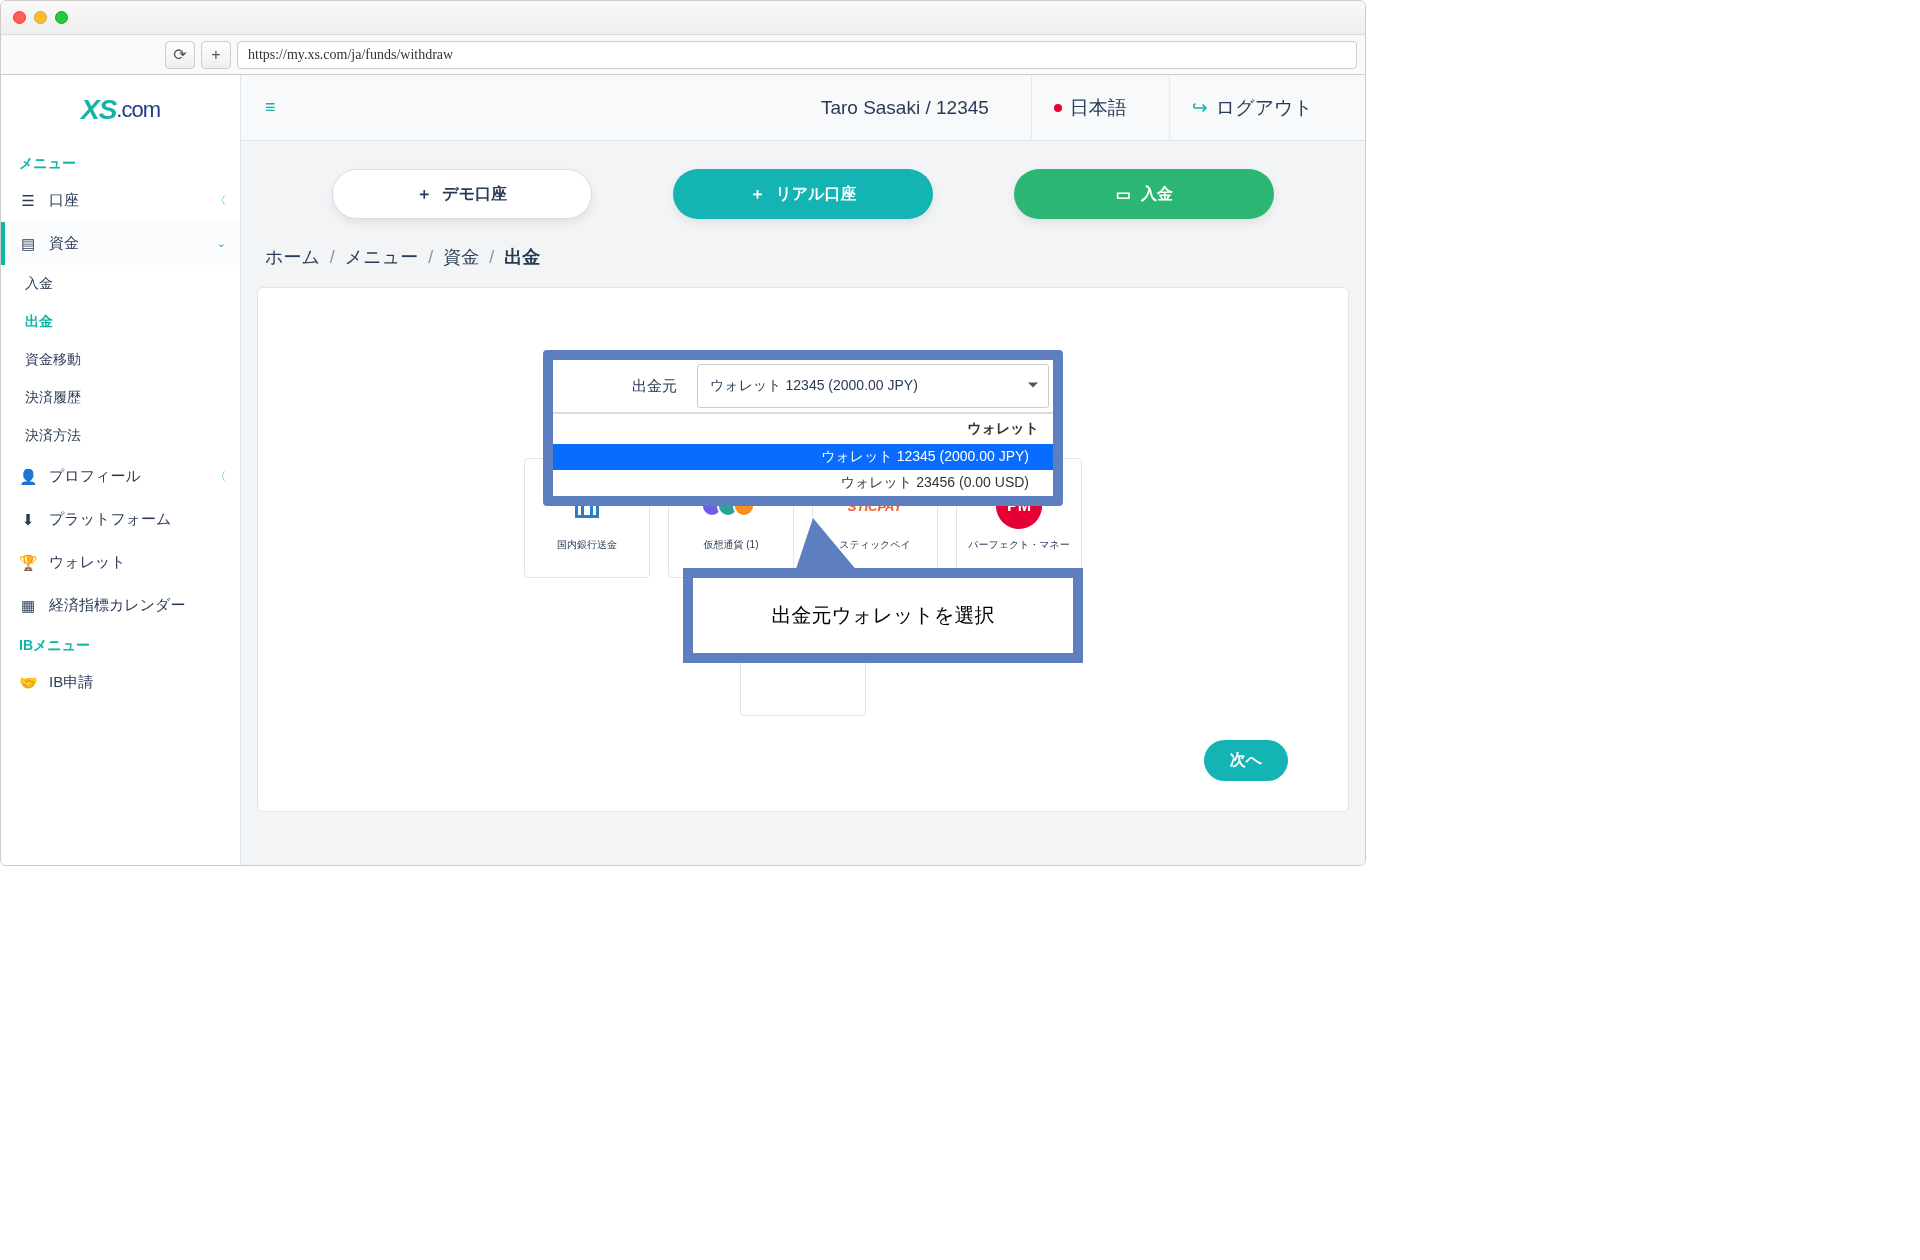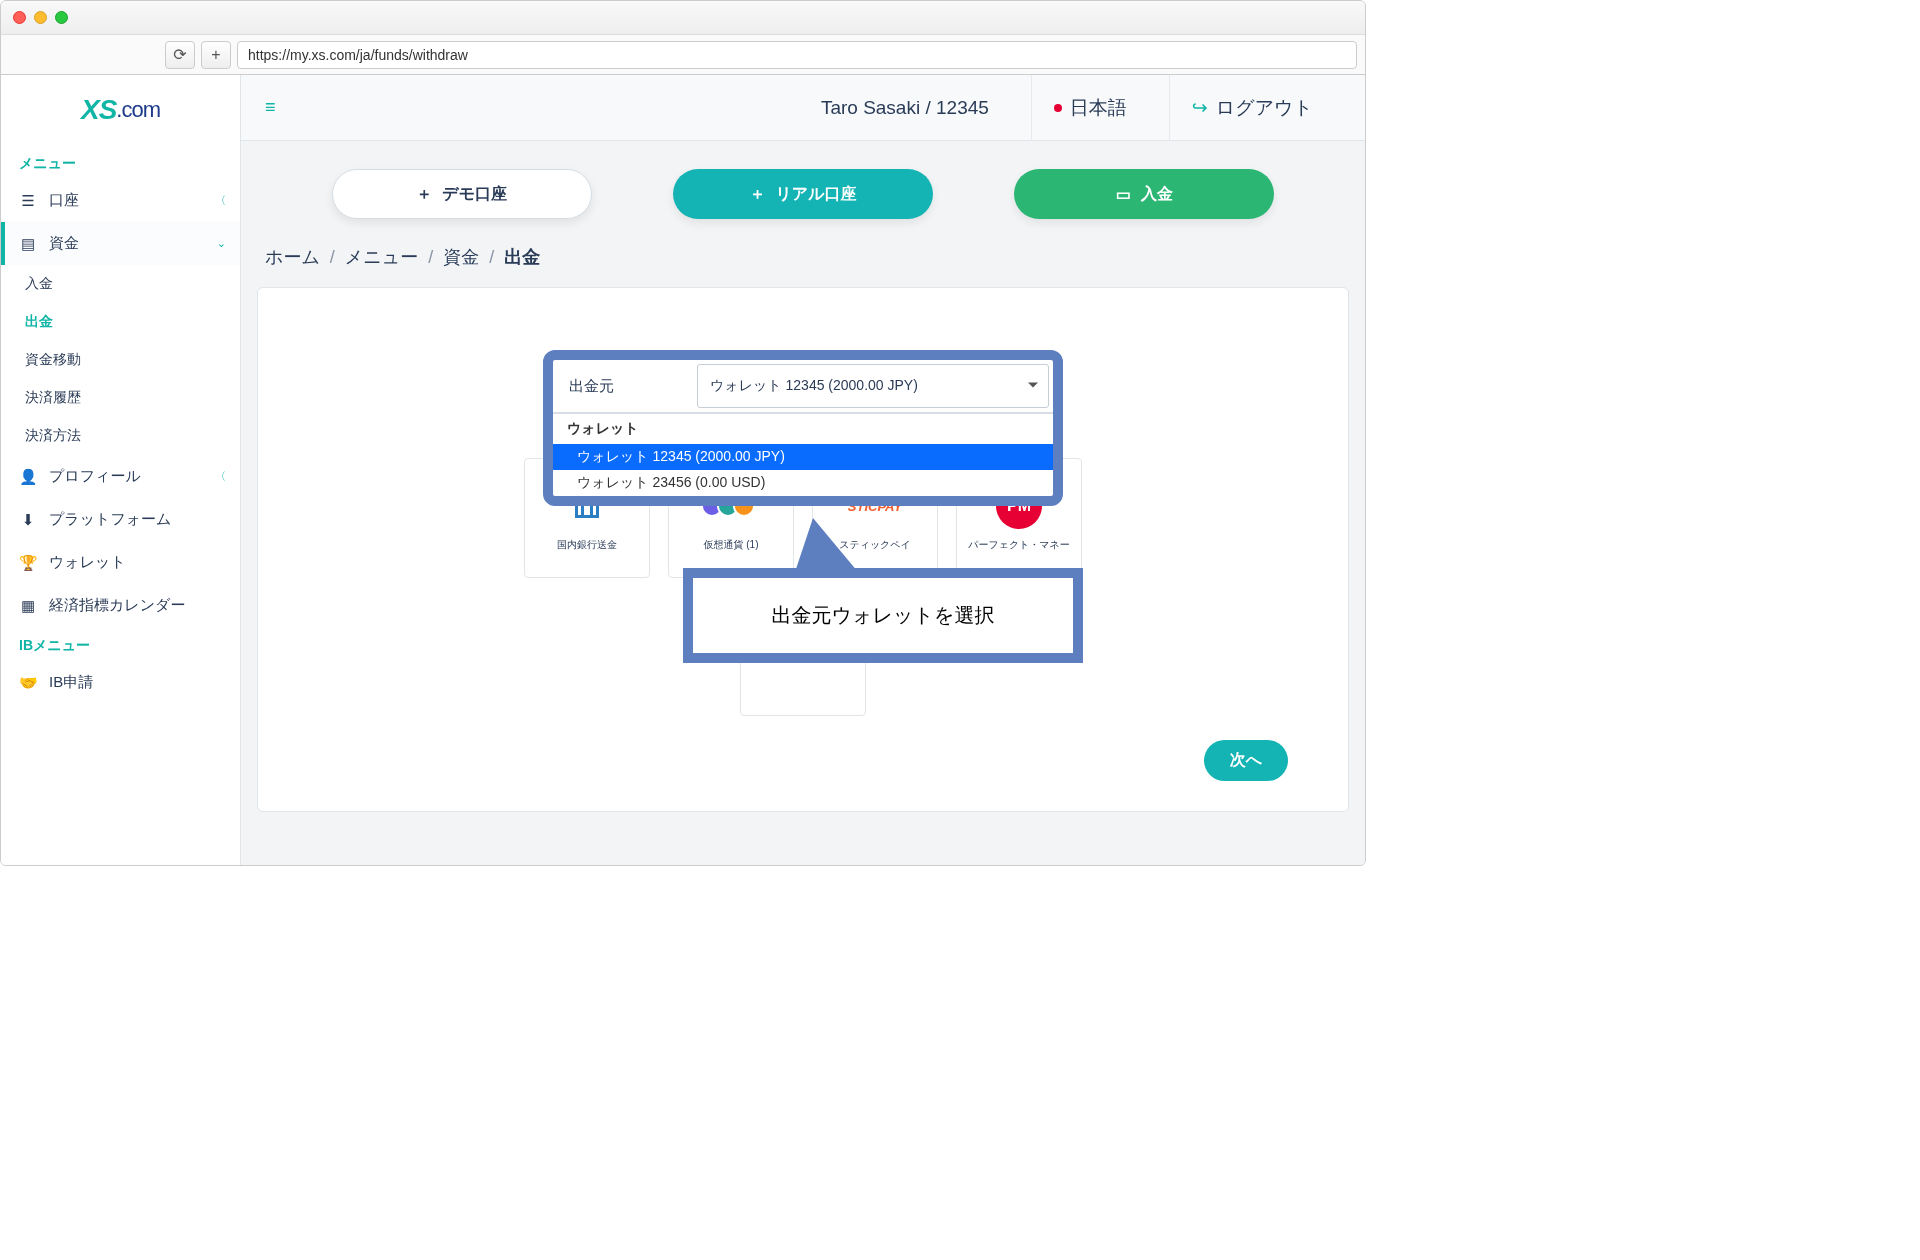--- a/index.html
+++ b/index.html
@@ -53,20 +53,21 @@
     flex: 1;
     height: 28px;
     border: 1px solid #ccc;
     border-radius: 4px;
     background: #fff;
     padding: 0 10px;
     display: flex;
     align-items: center;
     font-size: 14px;
     color: #333;
+    font-family: Liberation Serif, serif;
   }
   
   .page {
     display: flex;
     background: #f2f4f6;
     min-height: 790px;
   }
   
   .sidebar {
     width: 240px;
@@ -197,23 +198,24 @@
     min-height: 520px;
   }
   
   .highlight-box {
     position: absolute;
     top: 62px;
     left: 50%;
     transform: translateX(-50%);
     width: 520px;
     border: 10px solid #5d7fc0;
-    border-radius: 12px;
+    border-radius: 4px;
     background: #fff;
     z-index: 5;
+    text-align: right;
   }
   .select-row {
     display: flex;
     align-items: center;
     border-bottom: 1px solid #d6dde4;
   }
   .select-label {
     width: 140px;
     padding: 14px 16px;
     font-size: 15px;

